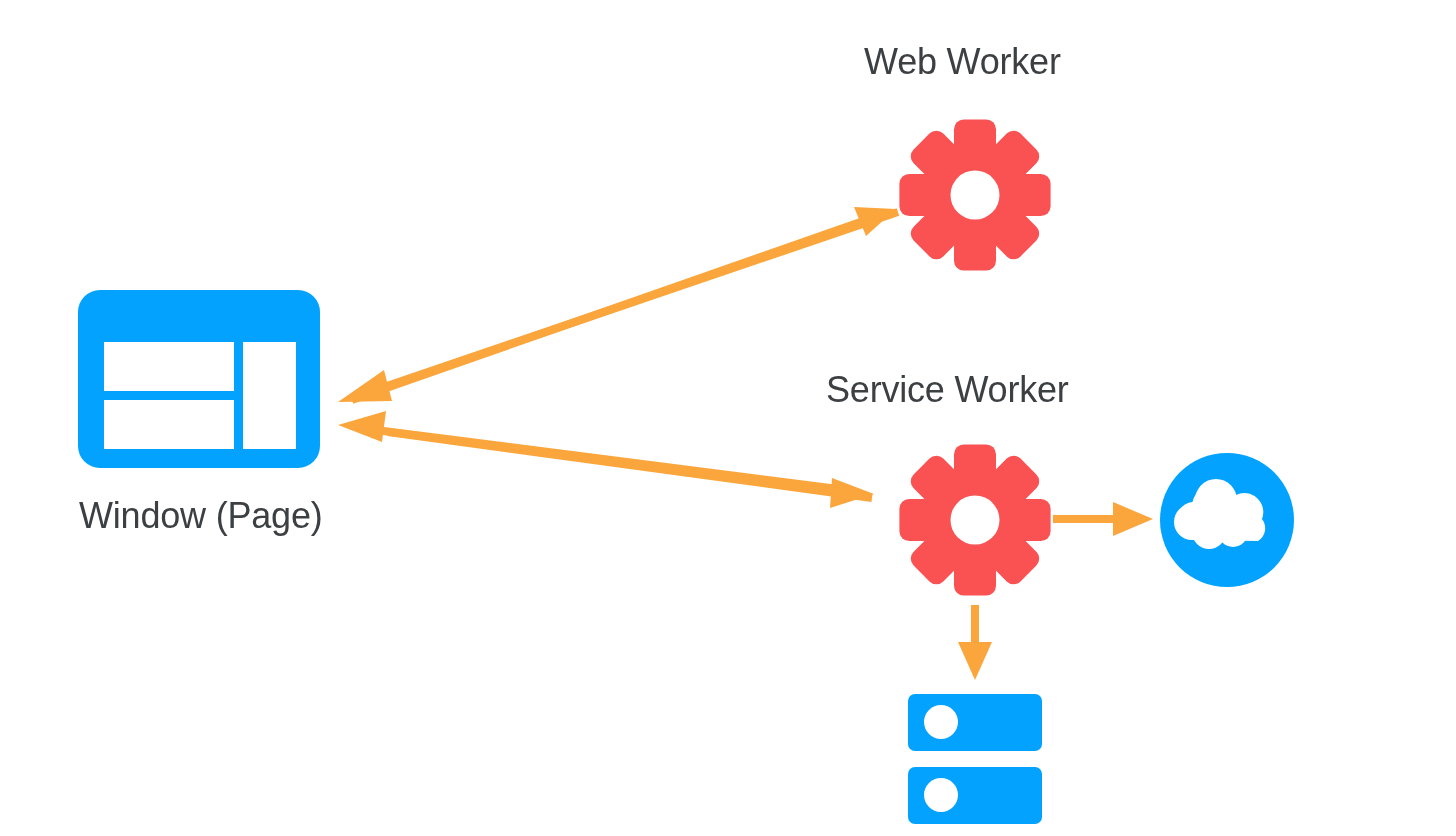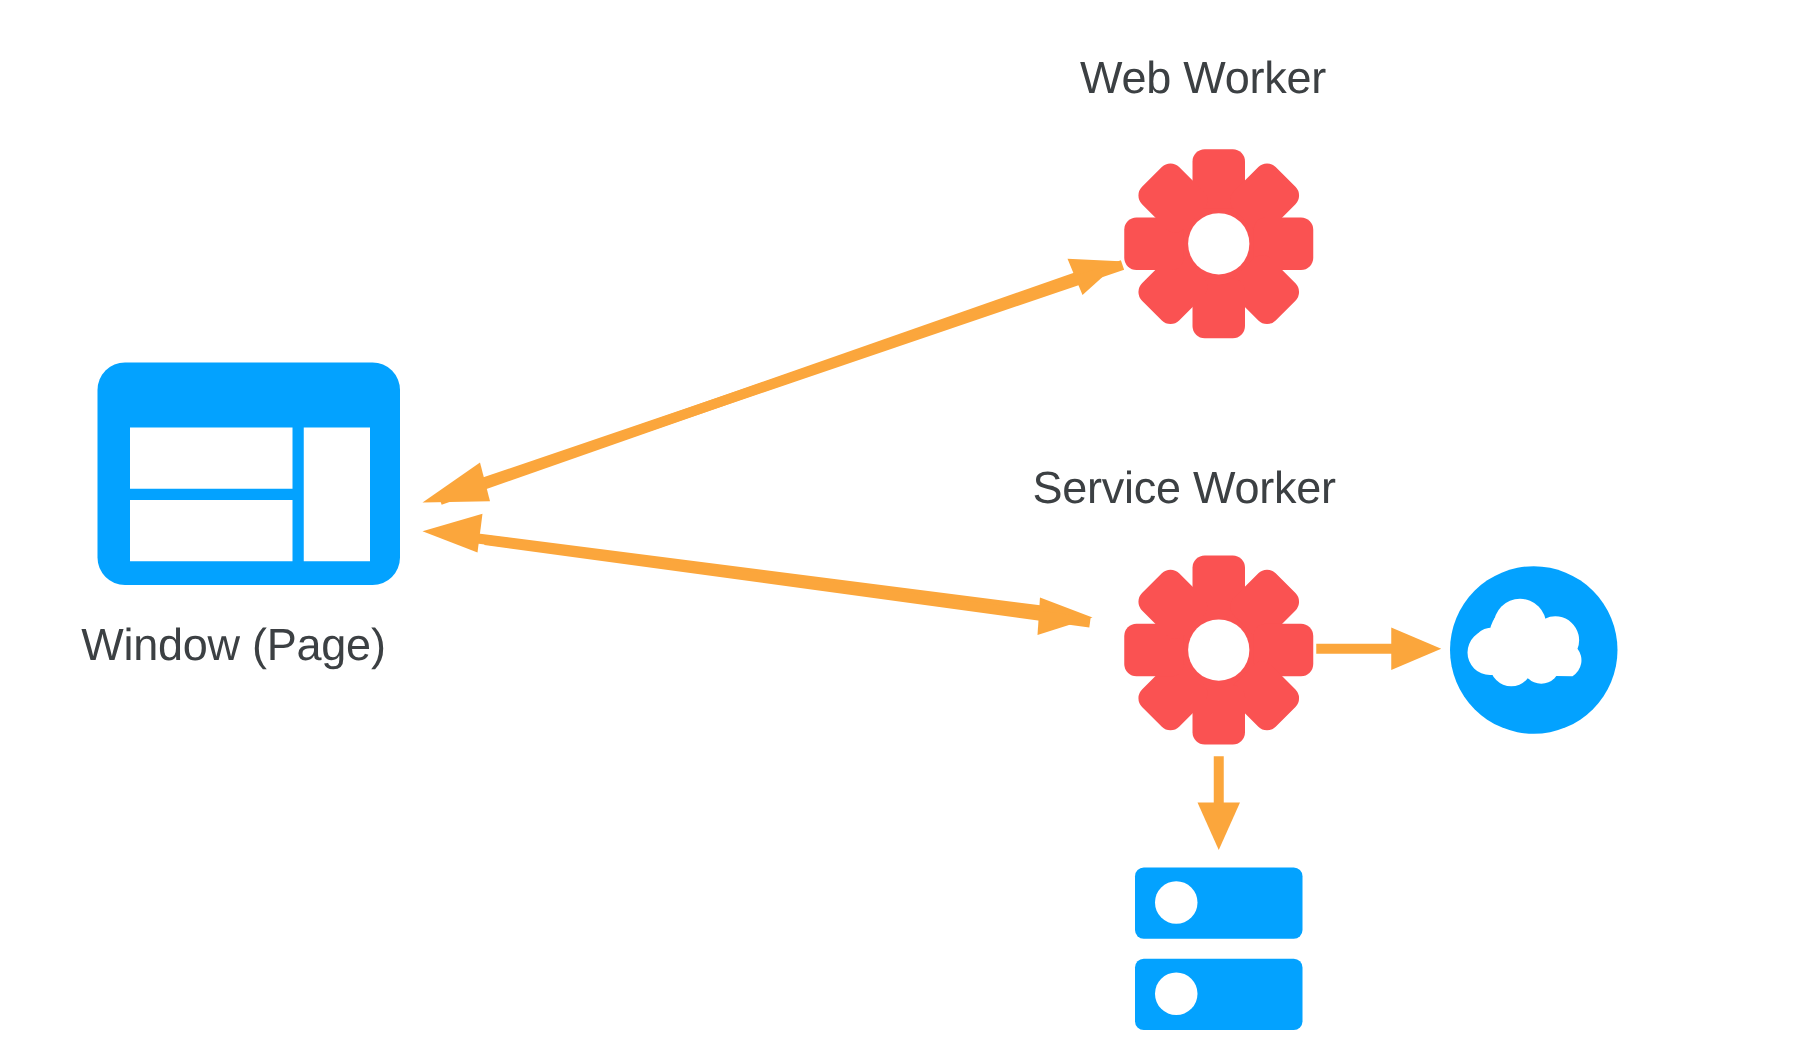--- a/index.html
+++ b/index.html
@@ -38,21 +38,21 @@
   }
   #label-web-worker {
     left: 864px;
     top: 44px;
   }
   #label-service-worker {
     left: 826px;
     top: 372px;
   }
   #label-window {
-    left: 65px;
+    left: 79px;
     top: 498px;
   }
 </style>
 </head>
 <body>
 
 <div id="canvas">
 
   <svg id="diagram-svg" viewBox="0 0 1456 836">
 

